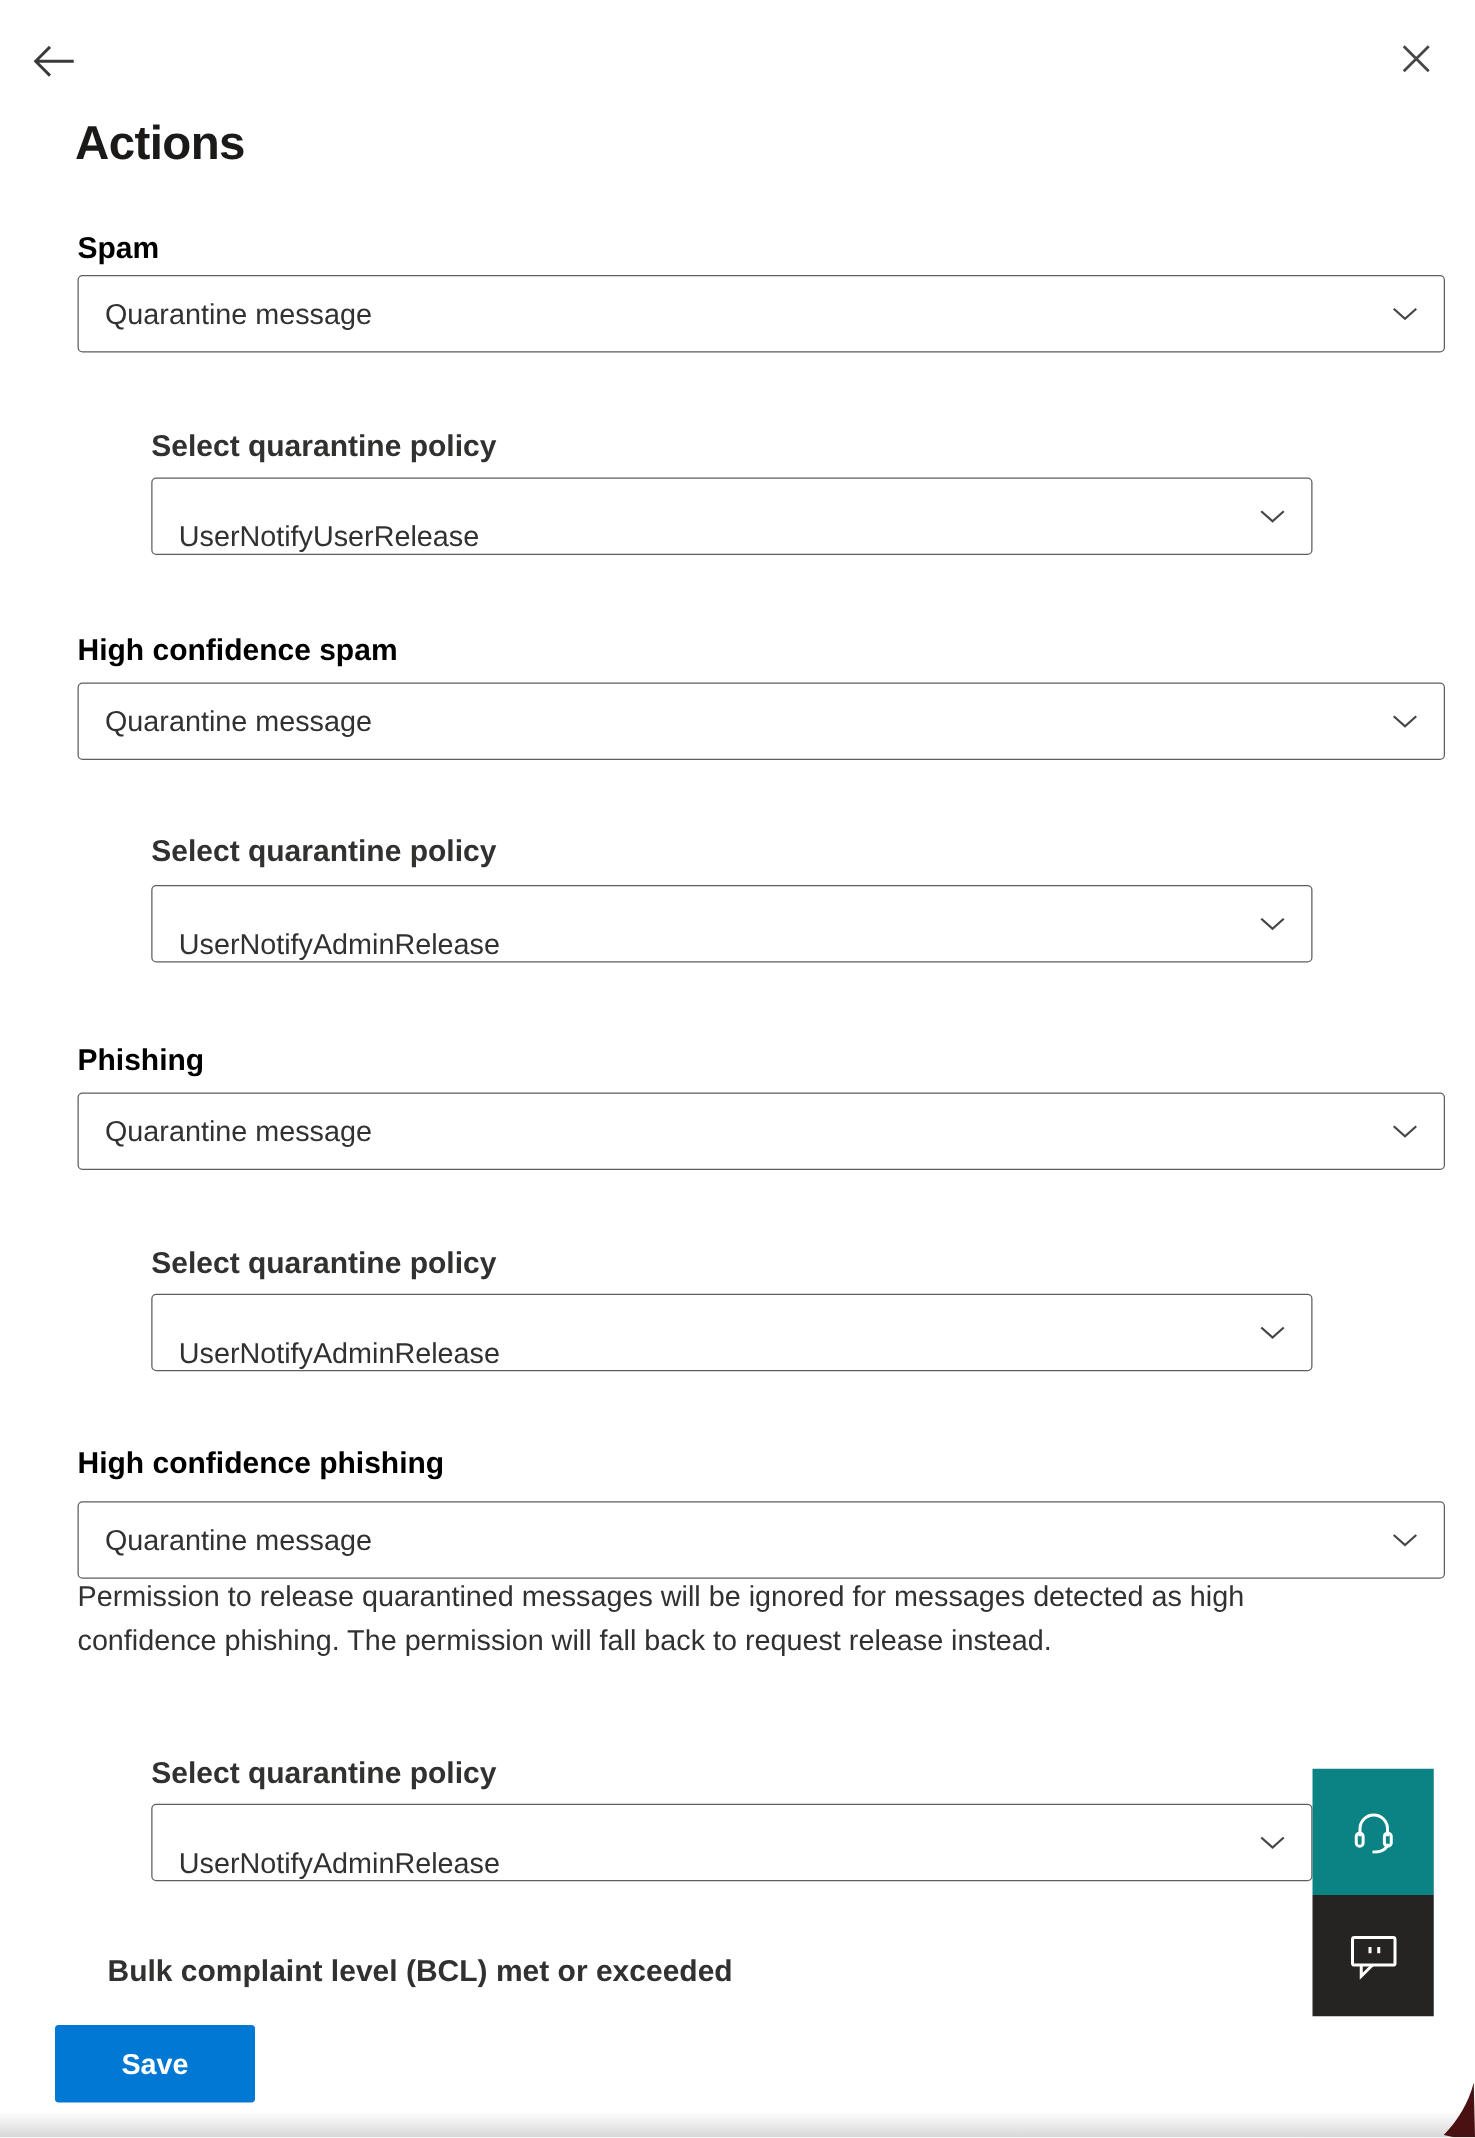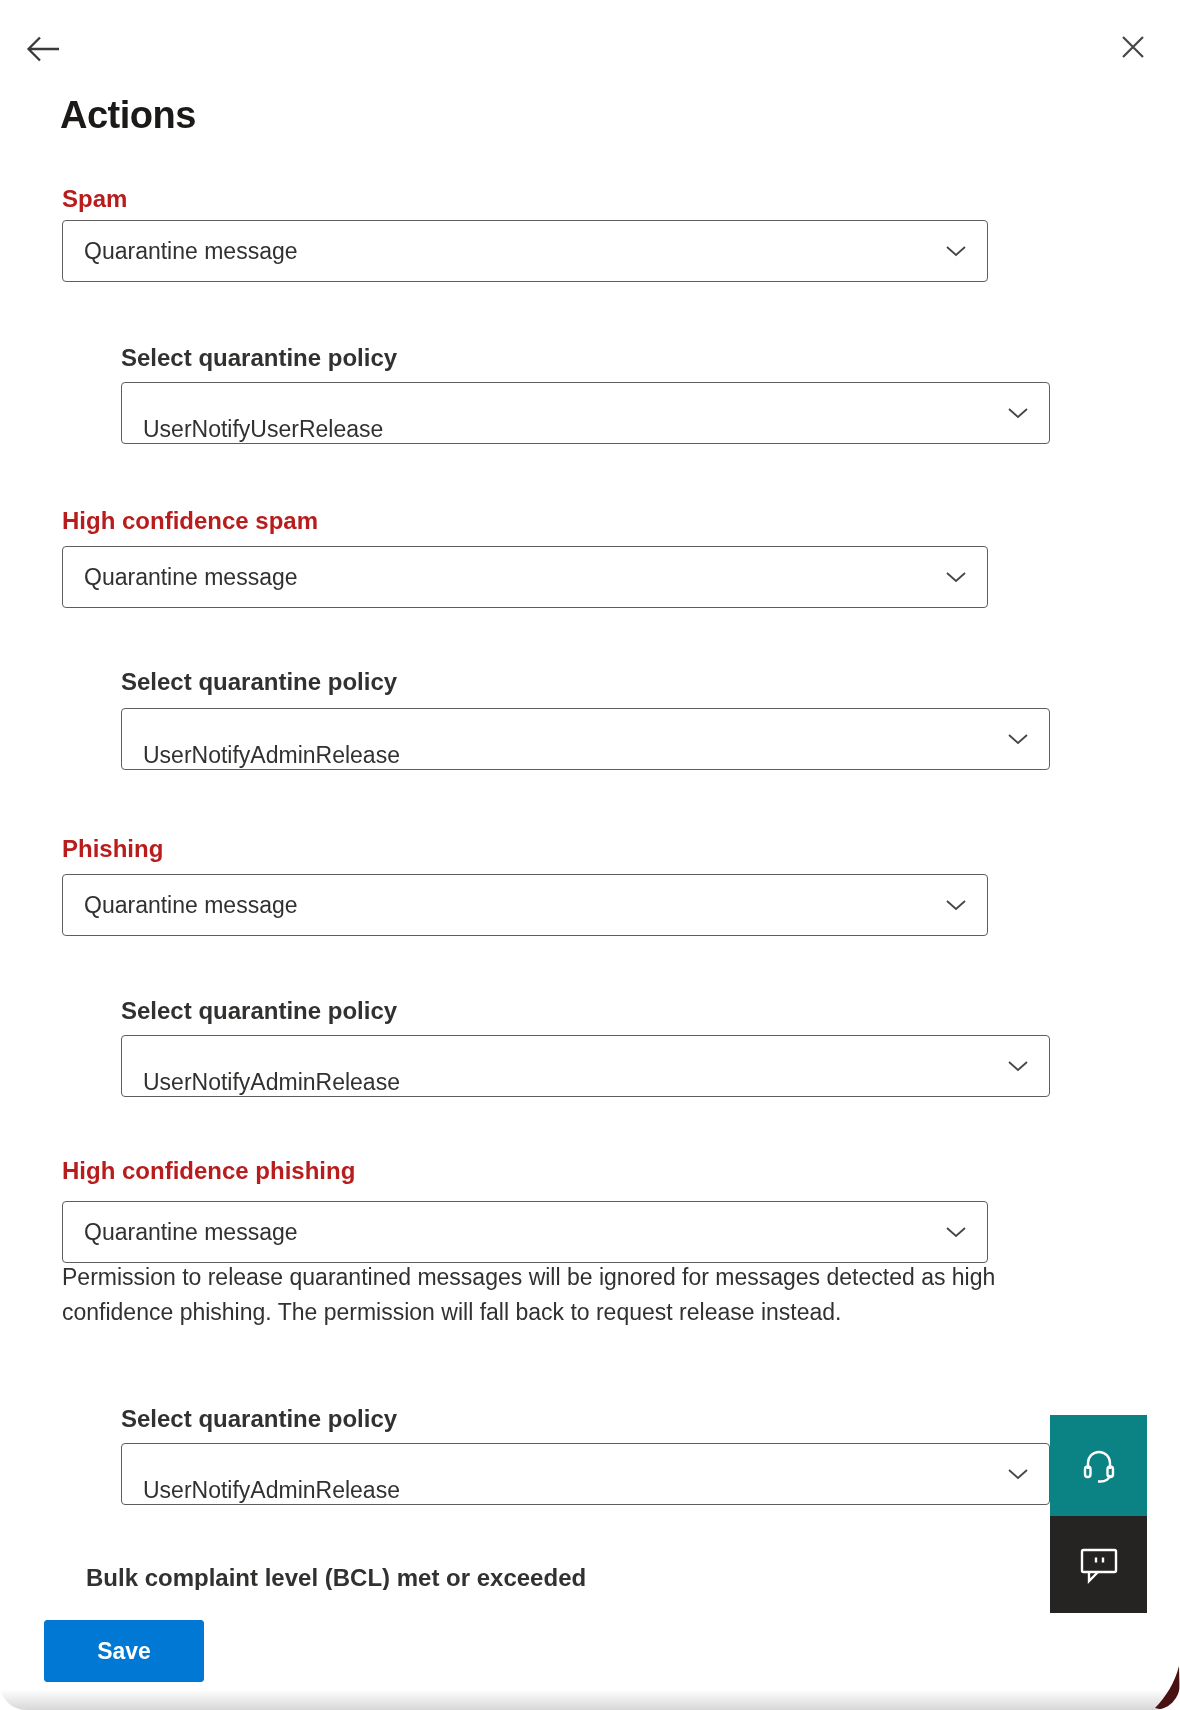--- a/index.html
+++ b/index.html
@@ -1,32 +1,32 @@
 <!DOCTYPE html>
 <html><head>
 <meta charset="utf-8">
 <style>
   html,body{margin:0;padding:0;background:#fff;}
   .screen{
     position:relative;width:1180px;height:1710px;overflow:hidden;
-    background:#ffffff;font-family:"Liberation Sans",sans-serif;color:#323130;border-radius:26px;
+    background:#ffffff;font-family:"Liberation Sans",sans-serif;color:#323130;
   }
   
   .icon-btn{position:absolute;width:46px;height:46px;background:none;border:none;padding:0;
     display:flex;align-items:center;justify-content:center;cursor:pointer;}
   
   .title{position:absolute;left:60px;top:94px;font-size:38px;font-weight:700;color:#1b1a19;letter-spacing:-0.5px;}
   
-  .sec-label{position:absolute;left:62px;font-size:24px;font-weight:600;color:#b91c1c;line-height:30px;}
+  .sec-label{position:absolute;left:62px;font-size:24px;font-weight:600;color:#000000;line-height:30px;}
   .sub-label{position:absolute;left:121px;font-size:24px;font-weight:600;color:#323130;line-height:30px;}
   
   .dropdown{position:absolute;height:62px;box-sizing:border-box;background:#fff;
     border:1.5px solid #605e5c;border-radius:4px;display:flex;align-items:center;
     padding:0 60px 0 21px;cursor:pointer;}
-  .dropdown.main{left:62px;width:926px;}
+  .dropdown.main{left:62px;width:1094px;}
   .dropdown.sub{left:121px;width:929px;align-items:flex-end;}
   .dd-value{font-size:23px;color:#323130;white-space:nowrap;overflow:hidden;}
   .chev{position:absolute;right:20px;top:50%;transform:translateY(-50%);line-height:0;}
   
   .note{position:absolute;left:62px;top:1260px;width:1012px;font-size:23px;line-height:35px;color:#323130;}
   
   .bulk-label{position:absolute;left:62px;top:1564px;font-size:24px;font-weight:600;color:#323130;z-index:1;margin-left:24px;}
   
   .footer{position:absolute;left:0;top:1590px;width:1180px;height:120px;background:#fff;z-index:5;}
   .btn{position:absolute;top:30px;height:62px;box-sizing:border-box;border-radius:3px;

